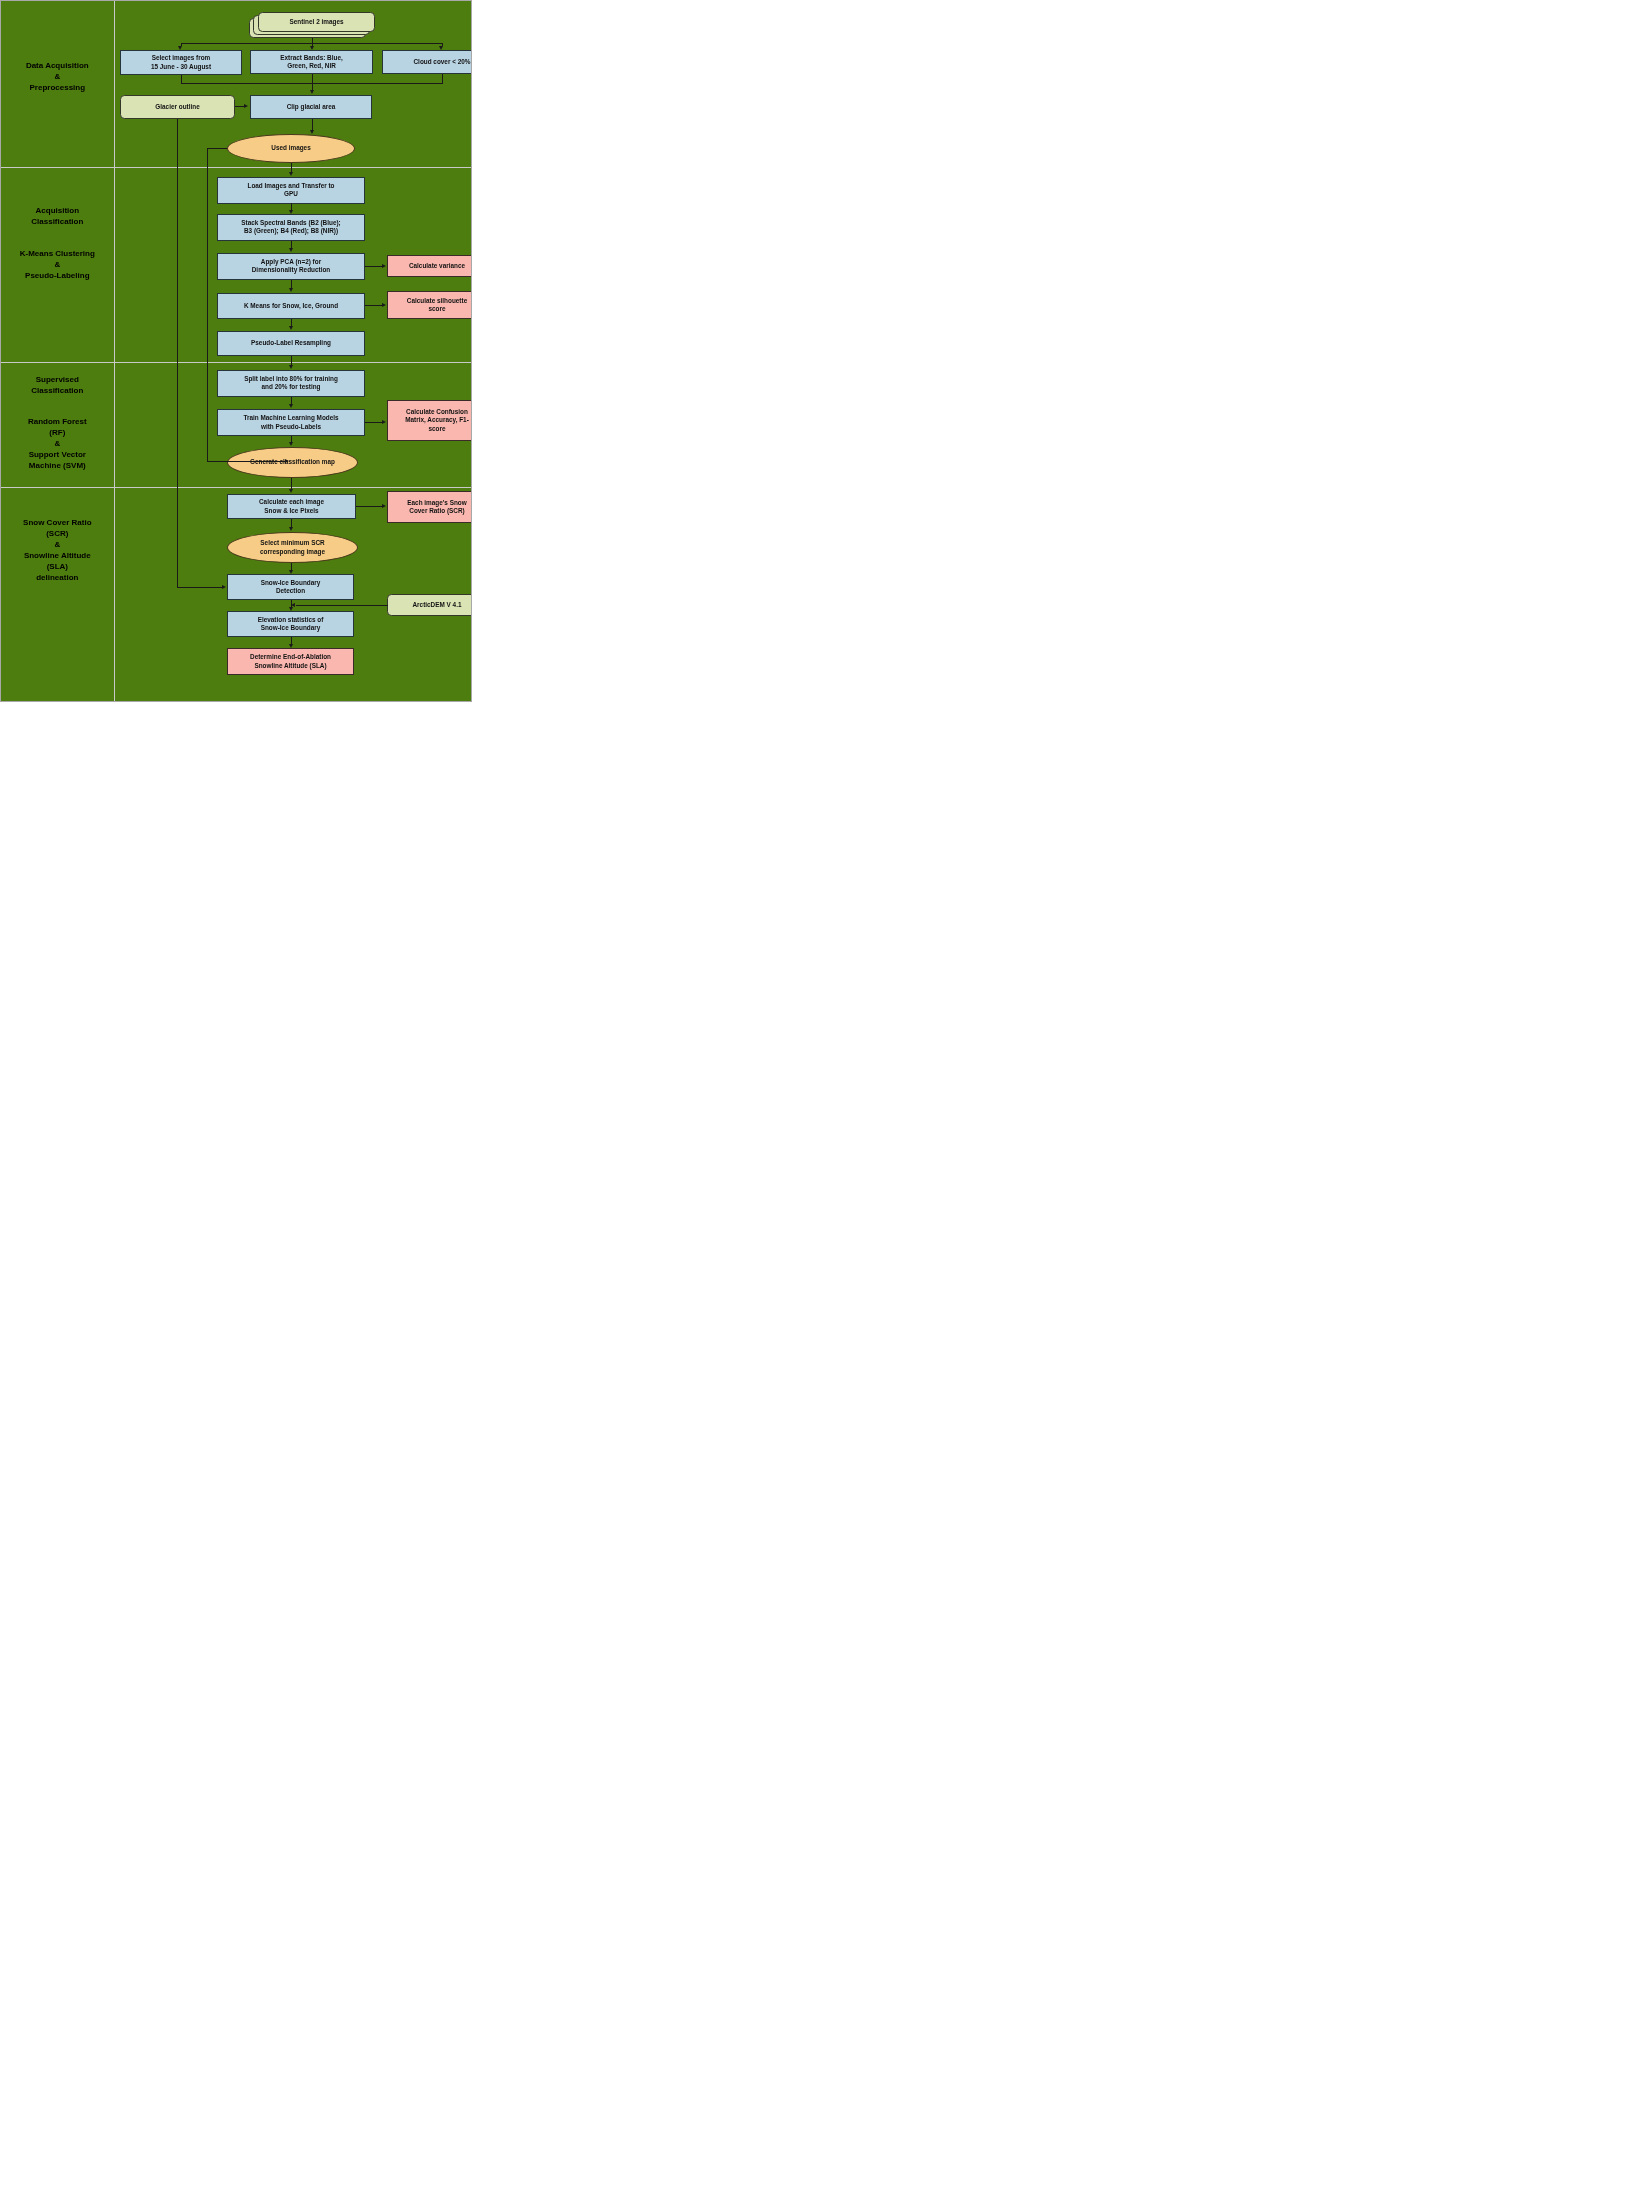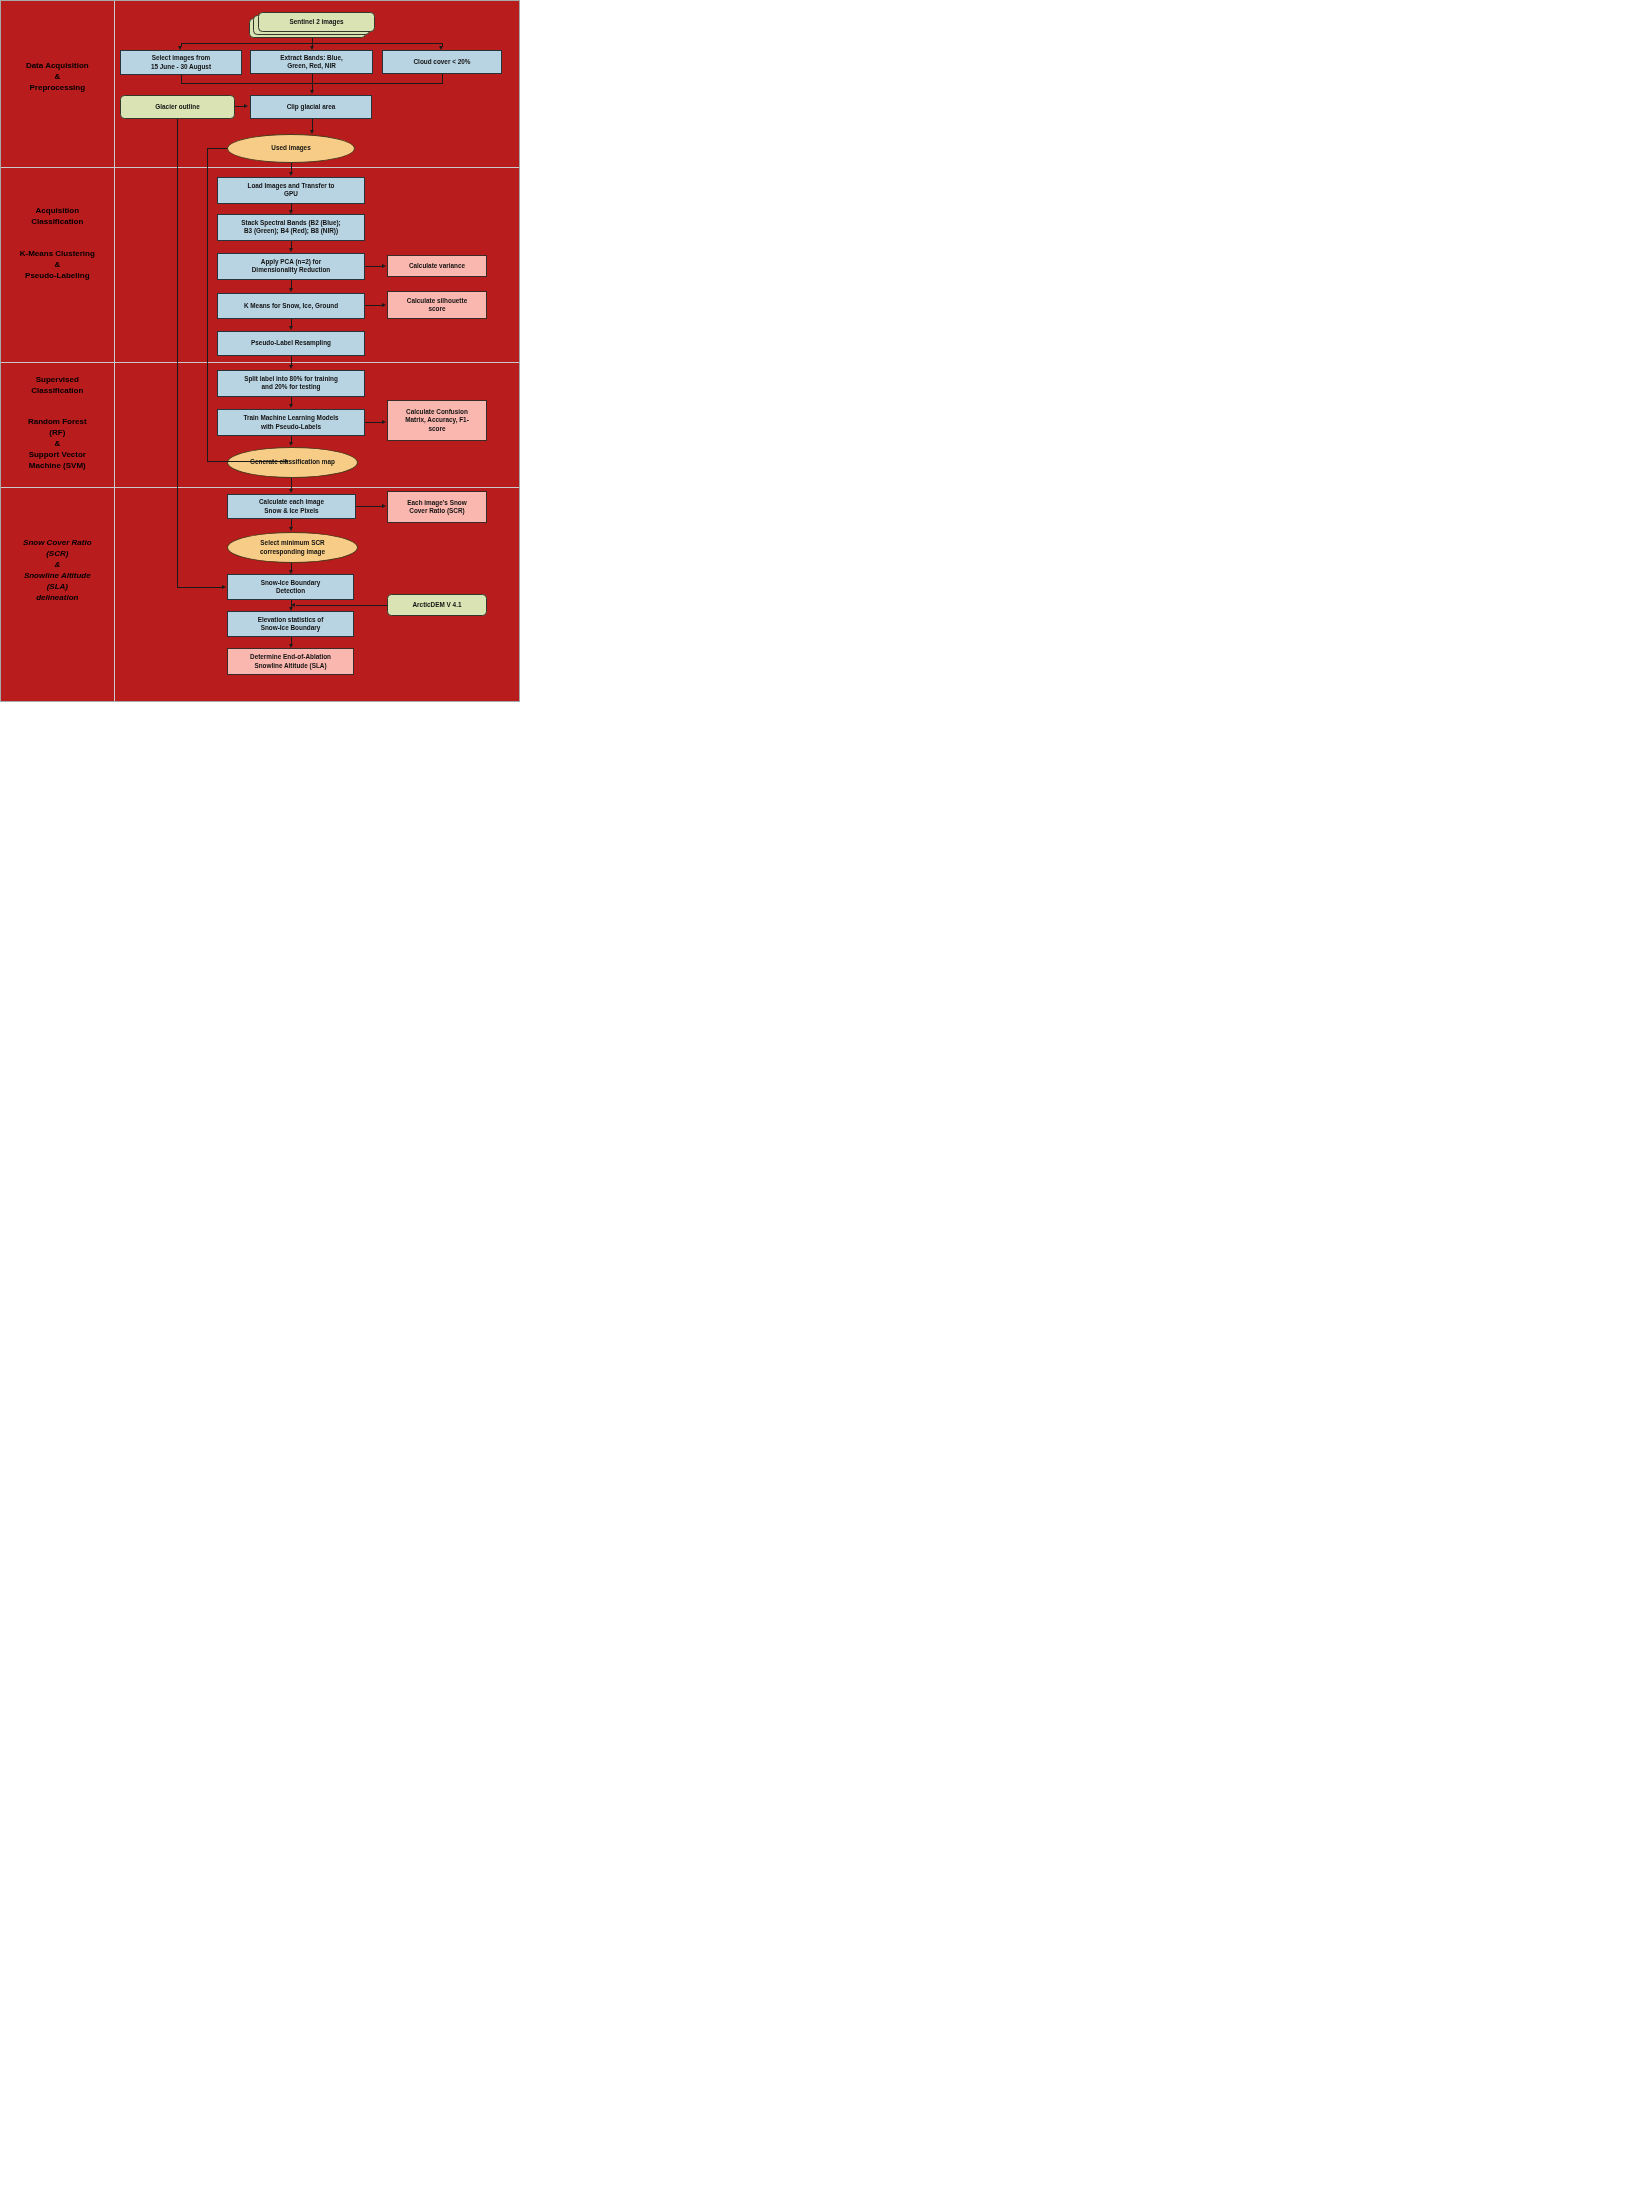--- a/index.html
+++ b/index.html
@@ -1,16 +1,16 @@
 <!DOCTYPE html>
 <html style="font-size:7px"><head>
 <meta charset="utf-8">
 <style>
   html,body{margin:0;padding:0;background:#ffffff;font-family:"Liberation Sans",sans-serif;}
-  #canvas{position:relative;width:520px;height:702px;background:#b91c1c;border:1.3px solid #a8a8a8;box-sizing:border-box;overflow:hidden;}
+  #canvas{position:relative;width:472px;height:702px;background:#4d7c0f;border:1.3px solid #a8a8a8;box-sizing:border-box;overflow:hidden;}
   .grid-h{position:absolute;left:0;right:0;height:0.9px;background:#c9c9c9;}
   .grid-v{position:absolute;top:0;bottom:0;width:0.9px;background:#c9c9c9;}
   .section-label{position:absolute;left:1.3px;width:110px;text-align:center;font-weight:bold;color:#000;font-size:8px;line-height:1.38;white-space:pre-line;}
   .box{position:absolute;display:flex;align-items:center;justify-content:center;text-align:center;
        font-weight:bold;font-size:6.4px;line-height:1.28;color:#121212;border:1.1px solid #2a2a2a;
        box-sizing:border-box;white-space:pre-line;padding:0.9px;}
   .blue{background:#b8d3e2;border-color:#26343c;}
   .green{background:#dae3b4;border-color:#33382a;border-radius:4.4px;}
   .pink{background:#f9b7af;border-color:#3a2a28;}
   .ellipse{background:#f7cc86;border-color:#4a3a1d;border-radius:50%;}
@@ -39,21 +39,21 @@
   <div class="section-label" style="top:247px;text-align:center;">K-Means Clustering
 &amp;
 Pseudo-Labeling</div>
   <div class="section-label" style="top:373px;">Supervised
 Classification</div>
   <div class="section-label" style="top:415px;">Random Forest
 (RF)
 &amp;
 Support Vector
 Machine (SVM)</div>
-  <div class="section-label" style="top:536px;font-style:italic;">Snow Cover Ratio
+  <div class="section-label" style="top:516px;">Snow Cover Ratio
 (SCR)
 &amp;
 Snowline Altitude
 (SLA)
 delineation</div>
 
   <div class="box green" style="left:248px;top:17px;width:117px;height:20px;"></div>
   <div class="box green" style="left:252px;top:14px;width:117px;height:20px;"></div>
   <div class="box green" style="left:257px;top:11px;width:117px;height:20px;">Sentinel 2 images</div>
 

